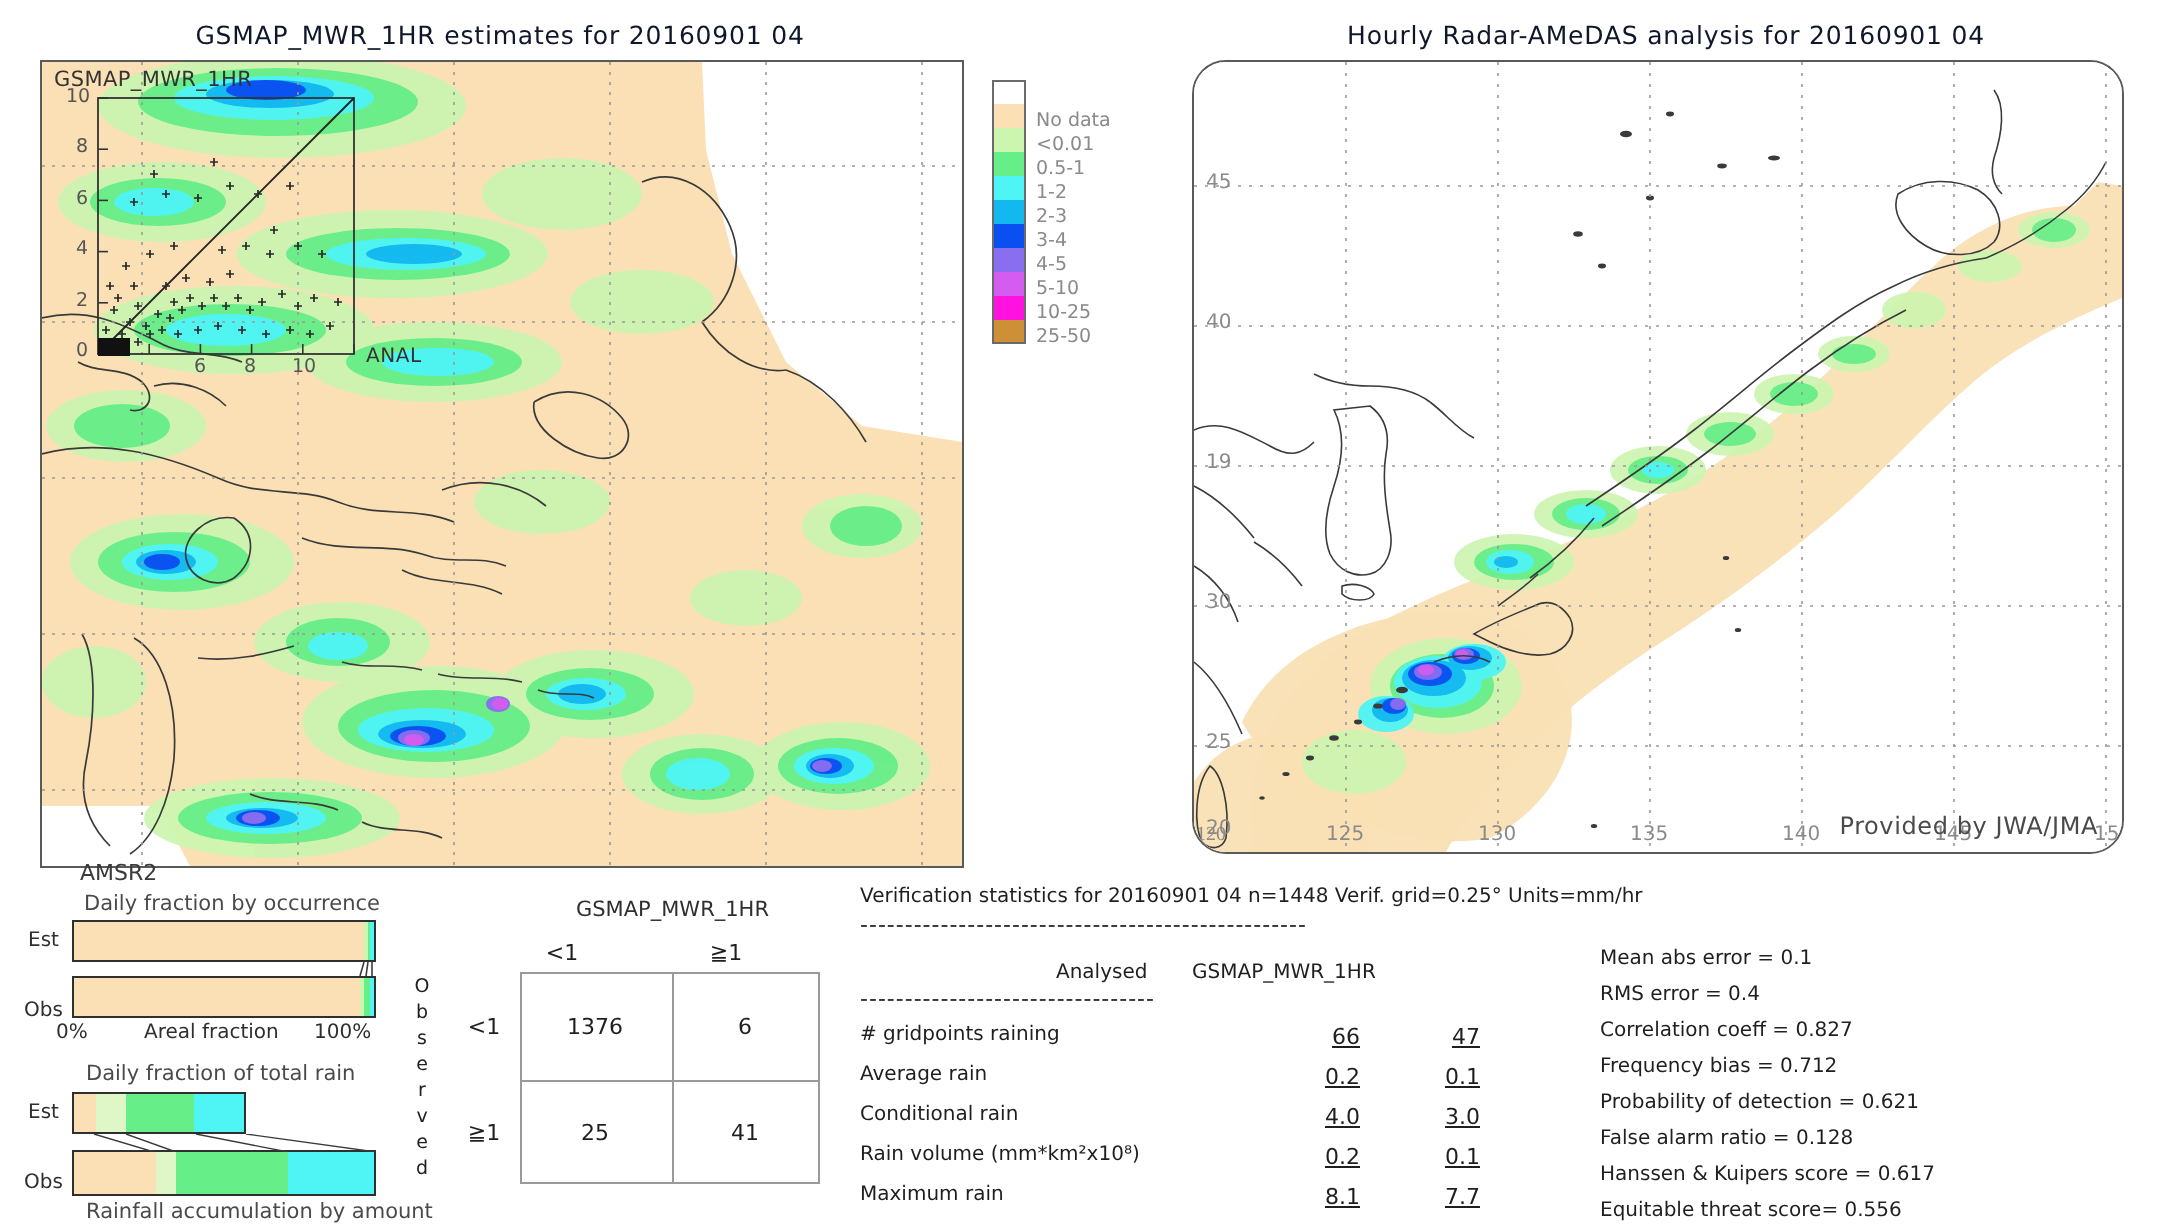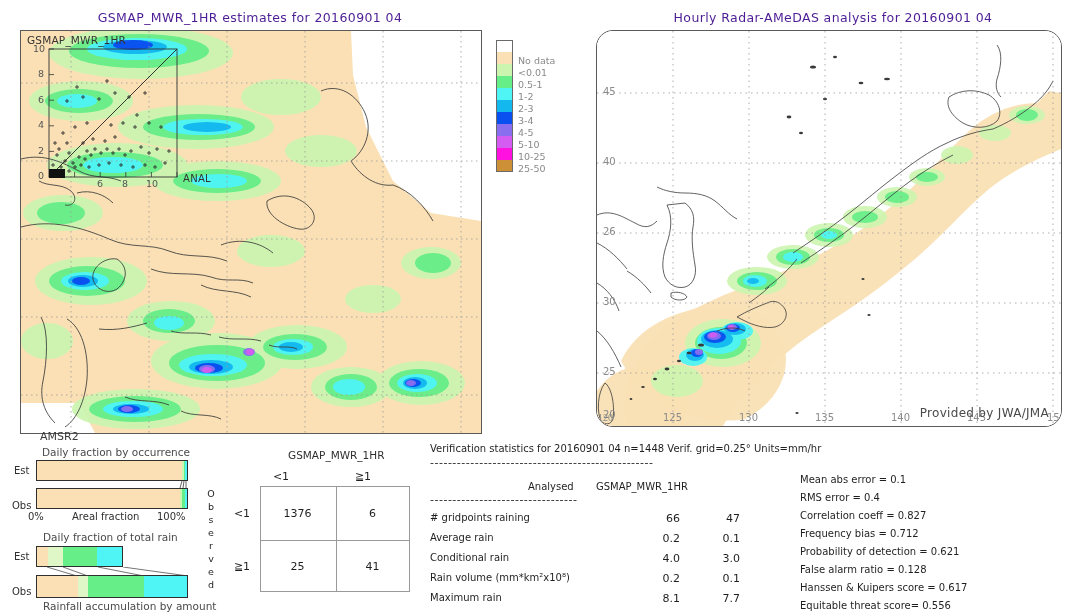--- a/index.html
+++ b/index.html
@@ -2,21 +2,21 @@
 <html><head>
 <meta charset="utf-8">
 <style>
   html,body{margin:0;padding:0;background:#ffffff;}
   body{
     width:1080px;height:612px;position:relative;overflow:hidden;
     font-family:"DejaVu Sans","Liberation Sans",sans-serif;
     color:#555555;
   }
   .panel-title{
-    position:absolute;text-align:center;font-size:12.5px;color:#4c1d95;
+    position:absolute;text-align:center;font-size:12.5px;color:#0f172a;
     letter-spacing:.4px;white-space:nowrap;
   }
 
   
   .map-frame{position:absolute;border:1px solid #5a5a5a;overflow:hidden;}
   .map-canvas{position:absolute;inset:0;}
   .axlabel{position:absolute;font-size:10px;color:#8a8a8a;white-space:nowrap;}
 
   .map-tag{
     position:absolute;font-size:10.5px;color:#333;background:transparent;
@@ -42,21 +42,21 @@
   
   .ct-title{position:absolute;font-size:10.5px;color:#2f2f2f;white-space:nowrap;}
   .ct-grid{position:absolute;border:1px solid #9a9a9a;box-sizing:border-box;}
   .ct-cellline-v{position:absolute;top:0;bottom:0;border-left:1px solid #9a9a9a;}
   .ct-cellline-h{position:absolute;left:0;right:0;border-top:1px solid #9a9a9a;}
   .ct-cell{position:absolute;font-size:11px;color:#1f1f1f;text-align:center;}
   .ct-hdr{position:absolute;font-size:11px;color:#1f1f1f;text-align:center;}
 
   
   .st{position:absolute;font-size:10px;color:#1f1f1f;white-space:nowrap;}
-  .st-num{position:absolute;font-size:11px;color:#1f1f1f;text-align:right;white-space:nowrap;}
+  .st-num{position:absolute;font-size:11px;color:#1f1f1f;text-align:right;white-space:nowrap;text-decoration:underline;}
   .st-dash{position:absolute;font-size:11px;color:#1f1f1f;white-space:nowrap;letter-spacing:.5px;}
   .provided{position:absolute;font-size:12px;color:#4a4a4a;white-space:nowrap;letter-spacing:.3px;}
 </style>
 </head>
 <body>
 
 <div class="panel-title" style="left:20px;top:10px;width:460px;">GSMAP_MWR_1HR estimates for 20160901 04</div>
 
 <div class="map-frame" style="left:20px;top:30px;width:460px;height:402px;">
   <svg class="map-canvas" viewBox="0 0 460 402" preserveAspectRatio="none">
@@ -460,21 +460,21 @@
         <line x1="228" y1="0" x2="228" y2="395"></line>
         <line x1="304" y1="0" x2="304" y2="395"></line>
         <line x1="380" y1="0" x2="380" y2="395"></line>
         <line x1="456" y1="0" x2="456" y2="395"></line>
       </g>
     </g>
   </svg>
 
   <div class="axlabel" style="left:6px;top:55px;">45</div>
   <div class="axlabel" style="left:6px;top:125px;">40</div>
-  <div class="axlabel" style="left:6px;top:195px;">26</div>
+  <div class="axlabel" style="left:6px;top:195px;">19</div>
   <div class="axlabel" style="left:6px;top:265px;">30</div>
   <div class="axlabel" style="left:6px;top:335px;">25</div>
   <div class="axlabel" style="left:6px;top:378px;">20</div>
 
   <div class="axlabel" style="left:1px;top:381px;font-family:Liberation Serif, serif;">120</div>
   <div class="axlabel" style="left:66px;top:381px;">125</div>
   <div class="axlabel" style="left:142px;top:381px;">130</div>
   <div class="axlabel" style="left:218px;top:381px;">135</div>
   <div class="axlabel" style="left:294px;top:381px;">140</div>
   <div class="axlabel" style="left:370px;top:381px;">145</div>

